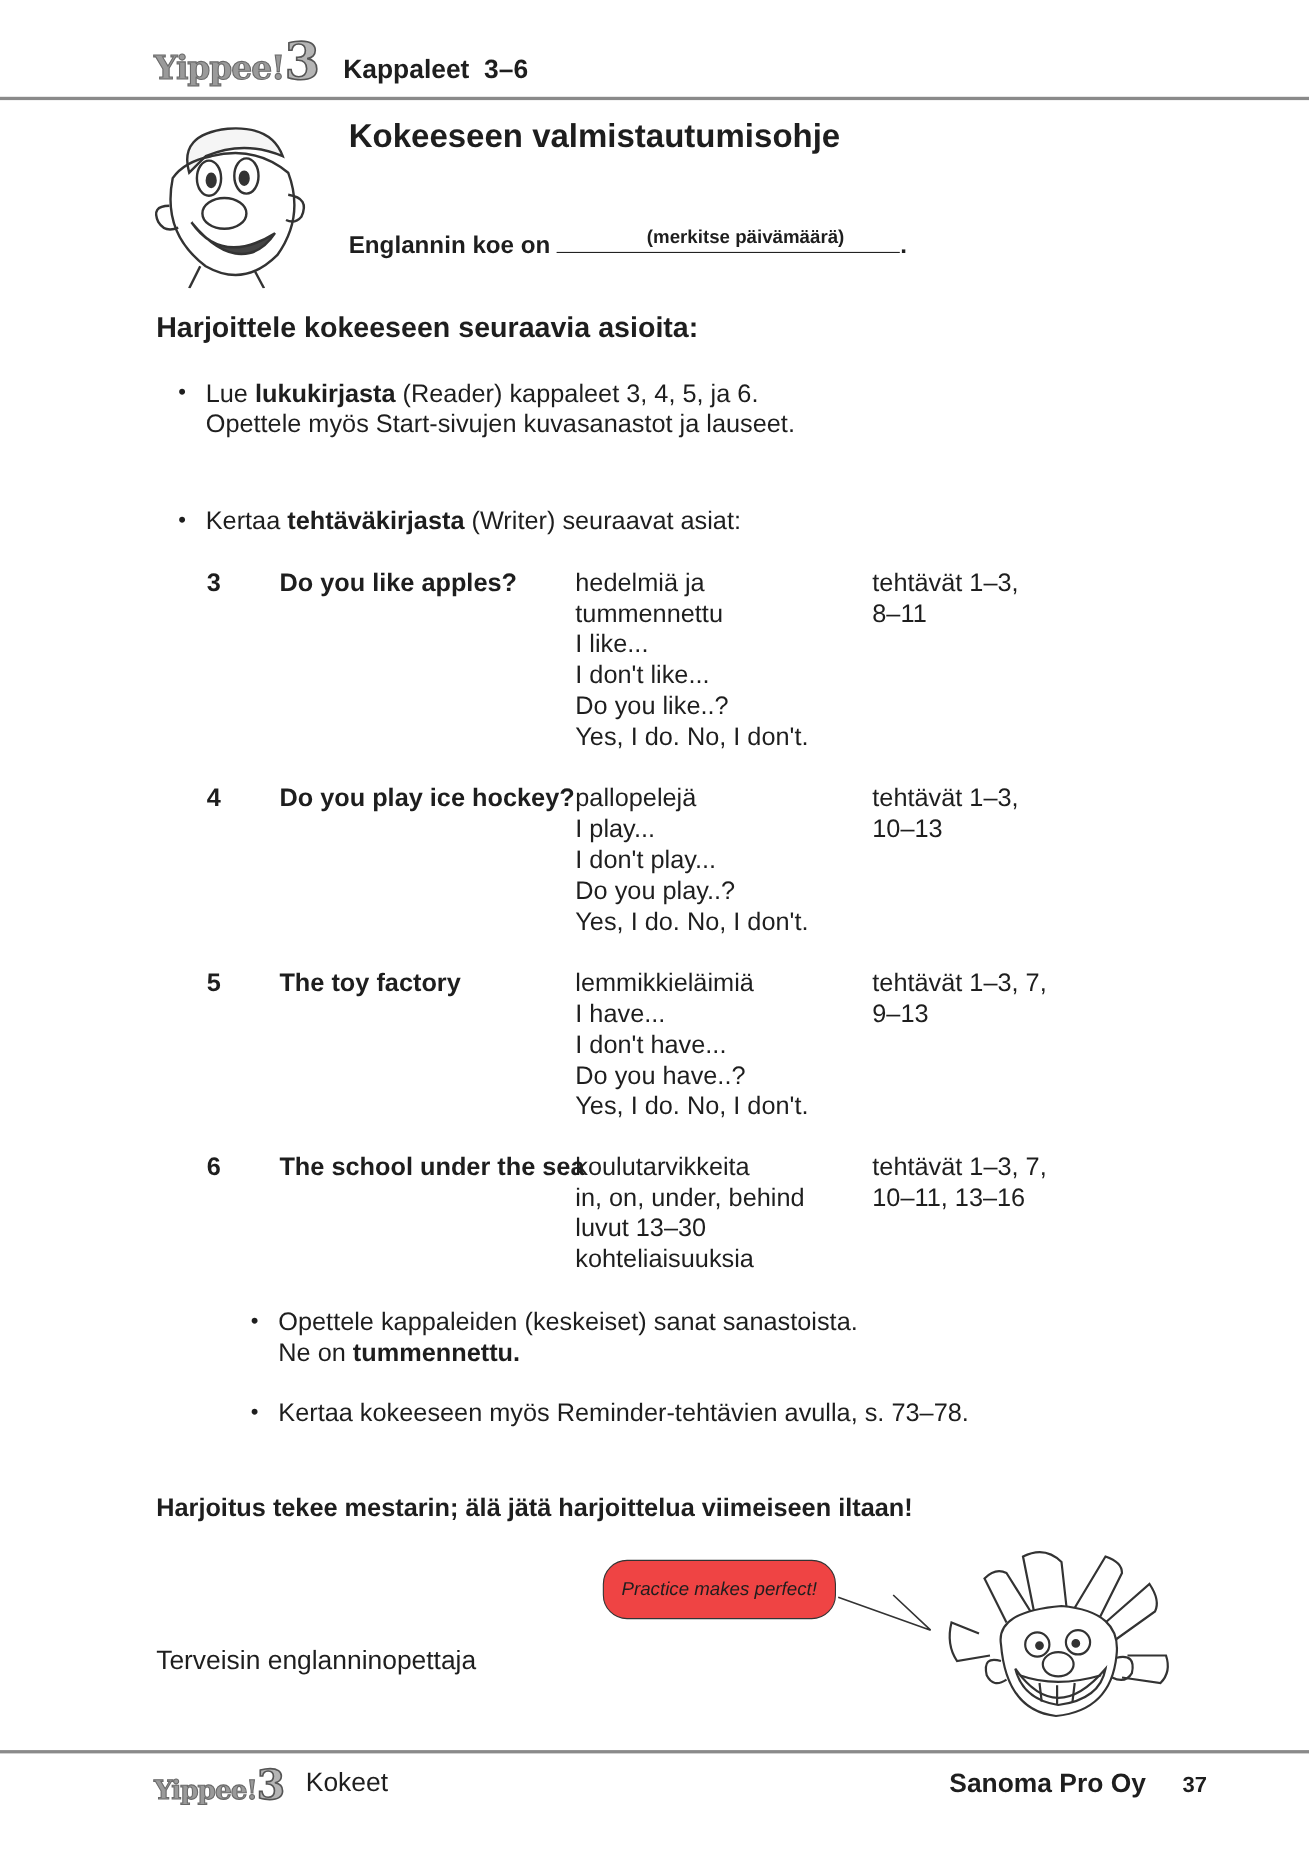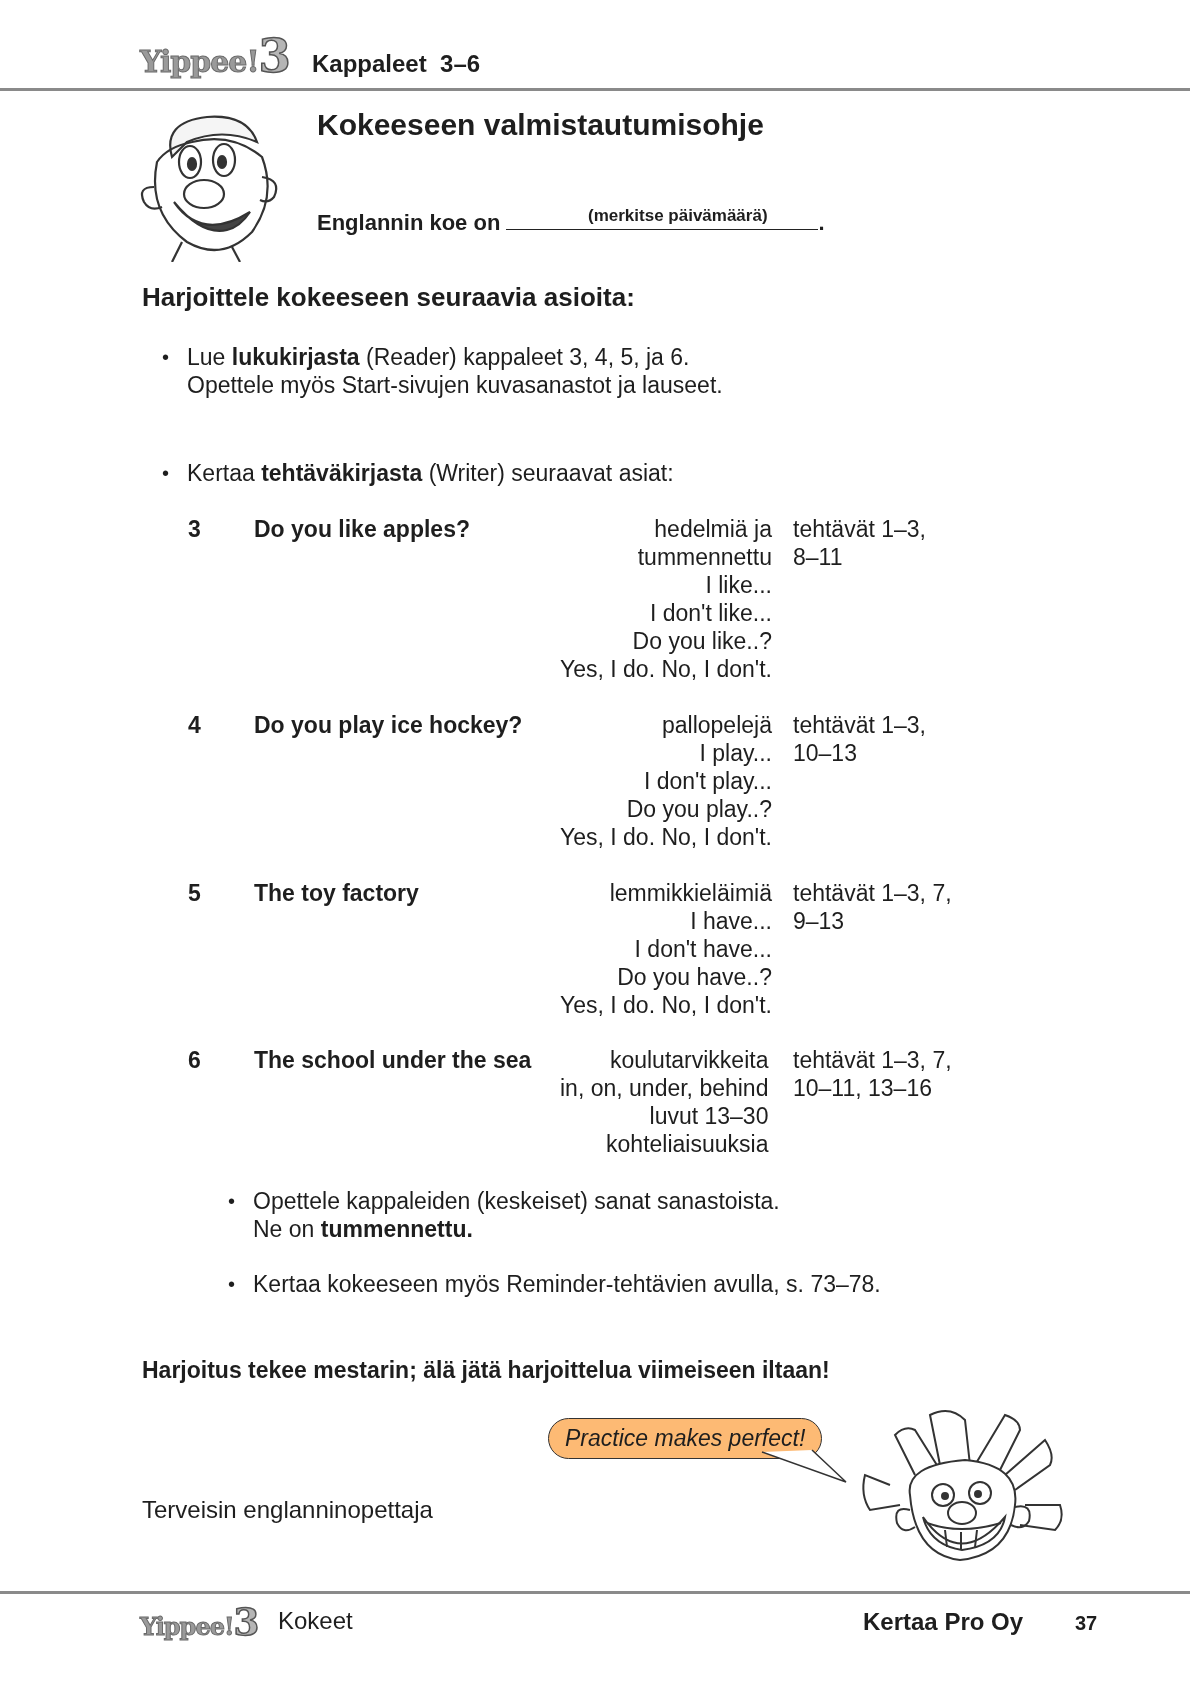--- a/index.html
+++ b/index.html
@@ -15,24 +15,24 @@
     .sub { font-size: 22px; font-weight: bold; margin-top: 37px; }
     .blank { display: inline-block; width: 312px; border-bottom: 1.5px solid #222; height: 20px; vertical-align: baseline; }
     .note { font-size: 17px; font-weight: bold; }
     .h2 { font-size: 26px; font-weight: bold; }
     .body { font-size: 23px; line-height: 28px; }
     .bullet { position: absolute; font-size: 20px; }
     b { font-weight: bold; }
     .row { position: absolute; font-size: 23px; line-height: 28px; }
     .num { position: absolute; left: 0; font-weight: bold; }
     .topic { position: absolute; left: 38px; font-weight: bold; white-space: nowrap; margin-left: 28px; }
-    .items { position: absolute; left: 372px; white-space: nowrap; text-align: right; }
+    .items { position: absolute; left: 335px; white-space: nowrap; }
     .tasks { position: absolute; left: 605px; white-space: nowrap; }
     .bubble { position: absolute; border: 1.5px solid #333; border-radius: 22px;
-      font-style: italic; font-size: 23px; padding: 6px 16px; background: #fdba74; }
+      font-style: italic; font-size: 17px; padding: 16px 16px; background: #ef4444; }
     .footer-text { font-size: 24px; }
   </style>
 </head>
 <body>
 
 <div class="abs logo" style="left:140px; top:28px; font-size:30px;">
   <span>Yippee!</span><span class="three">3</span>
 </div>
 <div class="abs hdr-text" style="left:312px; top:50px; white-space:pre;">Kappaleet  3–6</div>
 <div class="rule" style="top:88px;"></div>
@@ -176,14 +176,14 @@
     <path d="M55 115 Q38 110 42 128 Q48 140 60 132"></path>
     <path d="M160 112 Q178 108 174 126 Q168 136 156 130"></path>
   </g>
 </svg>
 
 <div class="rule" style="top:1591px;"></div>
 <div class="abs logo" style="left:140px; top:1600px; font-size:24px;">
   <span>Yippee!</span><span class="three">3</span>
 </div>
 <div class="abs footer-text" style="left:278px; top:1607px;">Kokeet</div>
-<div class="abs" style="left:863px; top:1608px; font-size:24px; font-weight:bold;">Kertaa Pro Oy</div>
+<div class="abs" style="left:863px; top:1608px; font-size:24px; font-weight:bold;">Sanoma Pro Oy</div>
 <div class="abs" style="left:1075px; top:1612px; font-size:20px; font-weight:bold;">37</div>
 
 </body></html>

